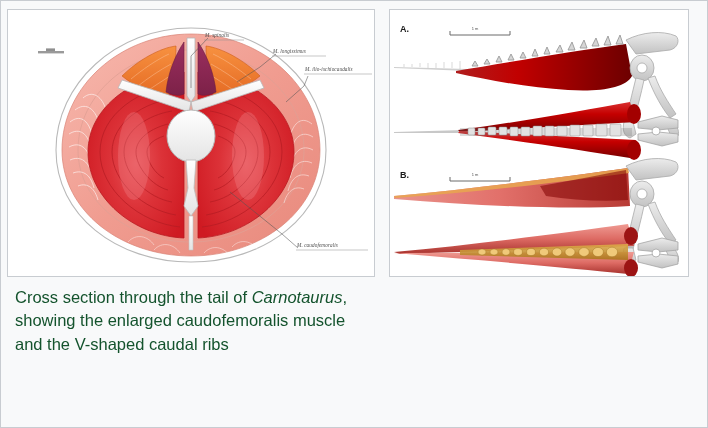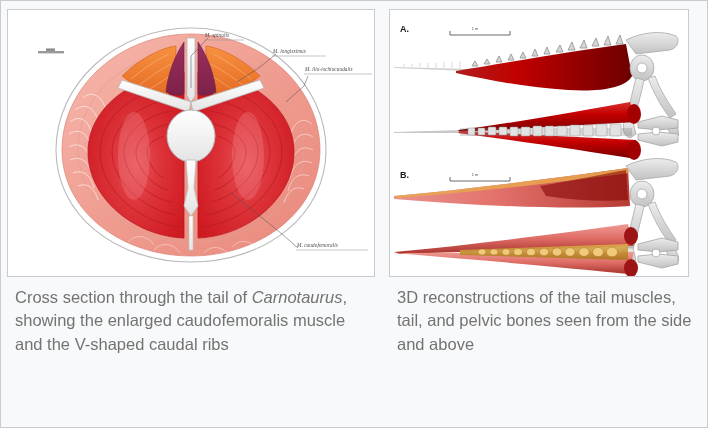--- a/index.html
+++ b/index.html
@@ -33,21 +33,21 @@
     position:relative;
     overflow:hidden;
   }
   .panel-left .img-frame{height:268px;width:368px;}
   .panel-right .img-frame{height:268px;width:300px;}
   .caption{
     box-sizing:border-box;
     padding:9px 6px 4px 8px;
     font-size:16.5px;
     line-height:1.42;
-    color:#737373;
+    color:#14532d;
     width:100%;
   }
   .caption .sci{font-style:italic;}
 
   
   .xsec-svg{display:block;}
   .lbl{
     font-family:"Liberation Serif", serif;
     font-size:5.2px;
     fill:#4a4a4a;
@@ -440,16 +440,15 @@
             <g fill="url(#boneG)" stroke="#a5a5a5" stroke-width="0.8">
               <path d="M248 234 L 272 228 L 288 232 L 288 240 L 268 242 L 248 240 Z"></path>
               <path d="M248 252 L 272 258 L 288 254 L 288 246 L 268 244 L 248 246 Z"></path>
               <circle cx="266" cy="243" r="4" fill="#ffffff"></circle>
             </g>
           </g>
         </g>
       </svg>
     </div>
 
-    <div class="caption">3D reconstructions of the tail muscles, tail, and pelvic bones seen from the side and above</div>
   </div>
 
 </div>
 
 </body></html>

